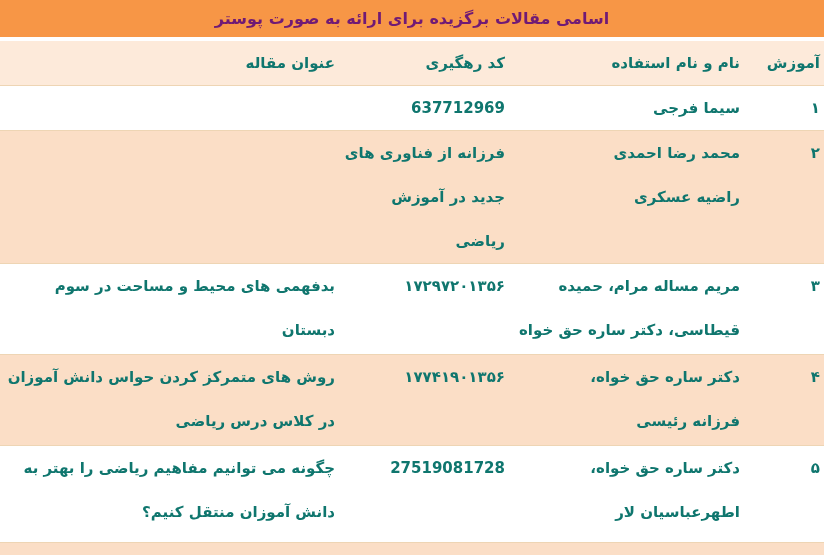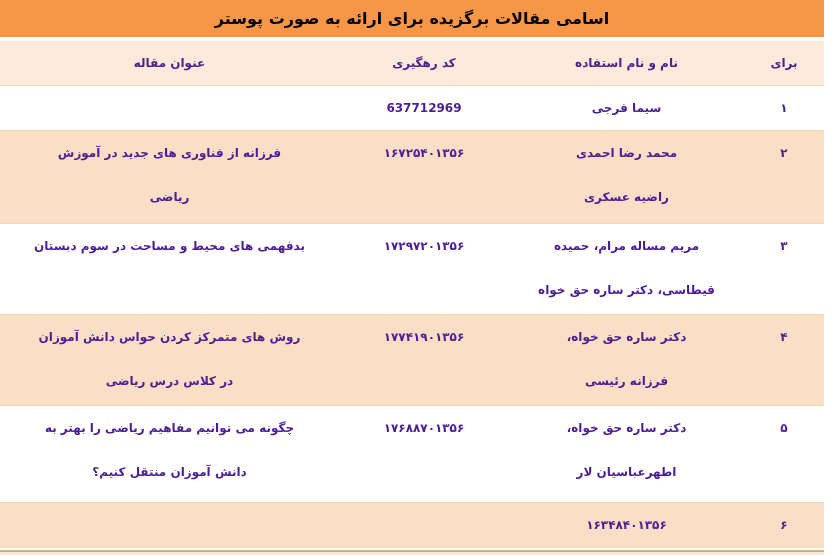--- a/index.html
+++ b/index.html
@@ -3,43 +3,43 @@
 <meta charset="utf-8">
 <style>
   html,body{margin:0;padding:0;}
   body{
     width:832px;height:555px;overflow:hidden;background:#ffffff;
     font-family:"DejaVu Sans","Liberation Sans",sans-serif;
     direction:rtl;
   }
   .page{width:824px;margin-right:8px;}
   .titlebar{
-    height:37px;background:#F79646;color:#000000;
+    height:37px;background:#F79646;color:#701a75;
     display:flex;align-items:center;justify-content:center;
     font-size:16px;font-weight:bold;letter-spacing:8px;
     margin-bottom:4px;
   }
   .trow{
     display:grid;
     grid-template-columns:80px 235px 170px 1fr;
     align-items:start;
     border-top:1px solid #EED5B4;
   }
   .trow.header{border-top:none;background:#FDEADA;min-height:44px;}
   .trow.white{background:#ffffff;}
   .trow.peach{background:#FBDEC6;}
   .r1{min-height:43px;}
   .r2{min-height:92px;}
   .r3{min-height:90px;}
   .r4{min-height:90px;}
   .r5{min-height:96px;}
   .r6{min-height:45px;}
   .cell{
-    text-align:center;
-    font-size:12px;font-weight:bold;color:#4c1d95;
+    text-align:right;
+    font-size:15px;font-weight:bold;color:#0f766e;
     line-height:44px;
     white-space:pre-line;
     padding:0 4px;
   }
   .bottom-rule{
     margin-top:2px;
     border-top:2px solid #C6B271;
     background:#FCE8D8;
     height:7px;
   }
@@ -47,37 +47,36 @@
 </head>
 <body>
 
 <div class="page">
 
   <div class="titlebar">
     <span>اسامی مقالات برگزیده برای ارائه به صورت پوستر</span>
   </div>
 
   <div class="trow header">
-    <div class="cell">برای</div>
+    <div class="cell">آموزش</div>
     <div class="cell">نام و نام استفاده</div>
     <div class="cell">کد رهگیری</div>
     <div class="cell">عنوان مقاله</div>
   </div>
 
   <div class="trow white r1">
     <div class="cell">۱</div>
     <div class="cell">سیما فرجی</div>
     <div class="cell">637712969</div>
   </div>
 
   <div class="trow peach r2">
     <div class="cell">۲</div>
     <div class="cell">محمد رضا احمدی
 راضیه عسکری</div>
-    <div class="cell">۱۶۷۲۵۴۰۱۳۵۶</div>
     <div class="cell">فرزانه از فناوری های جدید در آموزش
 ریاضی</div>
   </div>
 
   <div class="trow white r3">
     <div class="cell">۳</div>
     <div class="cell">مریم مساله مرام، حمیده
 قیطاسی، دکتر ساره حق خواه</div>
     <div class="cell">۱۷۲۹۷۲۰۱۳۵۶</div>
     <div class="cell">بدفهمی های محیط و مساحت در سوم دبستان</div>
@@ -89,21 +88,21 @@
 فرزانه رئیسی</div>
     <div class="cell">۱۷۷۴۱۹۰۱۳۵۶</div>
     <div class="cell">روش های متمرکز کردن حواس دانش آموزان
 در کلاس درس ریاضی</div>
   </div>
 
   <div class="trow white r5">
     <div class="cell">۵</div>
     <div class="cell">دکتر ساره حق خواه،
 اطهرعباسیان لار</div>
-    <div class="cell">۱۷۶۸۸۷۰۱۳۵۶</div>
+    <div class="cell">27519081728</div>
     <div class="cell">چگونه می توانیم مفاهیم ریاضی را بهتر به
 دانش آموزان منتقل کنیم؟</div>
   </div>
 
   <div class="trow peach r6">
     <div class="cell">۶</div>
     <div class="cell">۱۶۳۴۸۴۰۱۳۵۶</div>
   </div>
 
   <div class="bottom-rule"></div>

